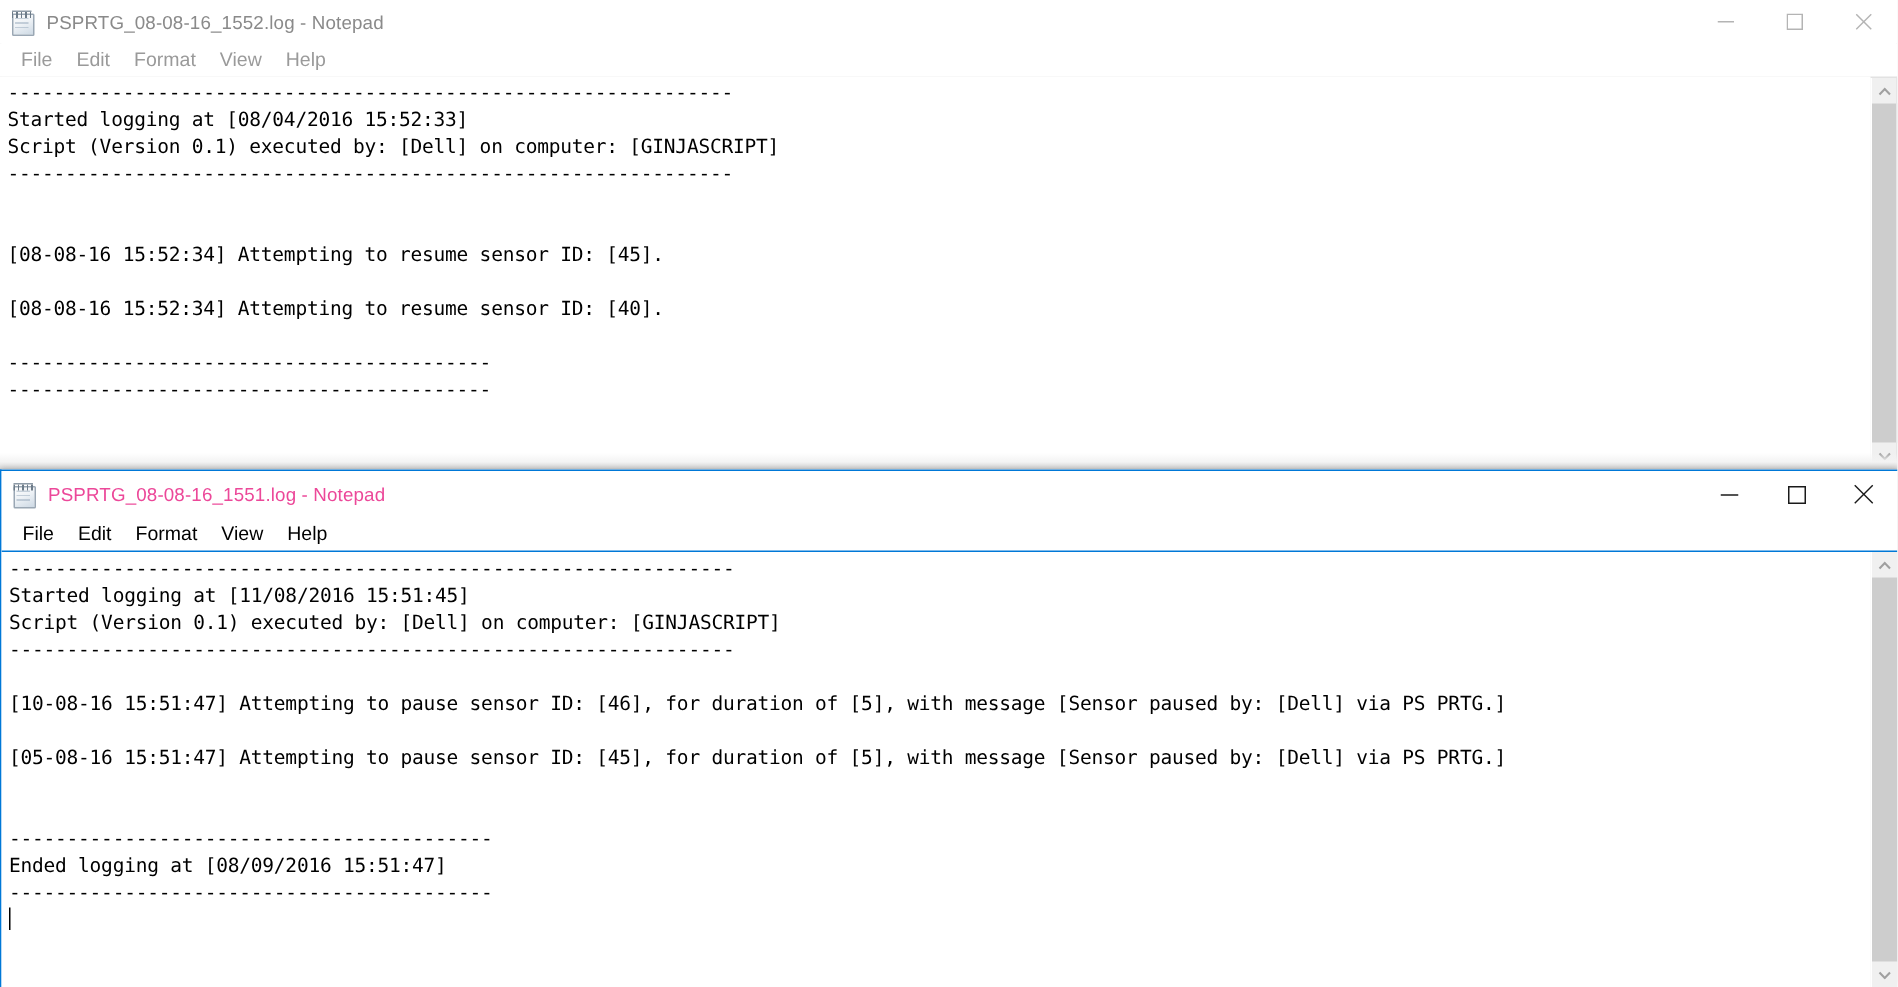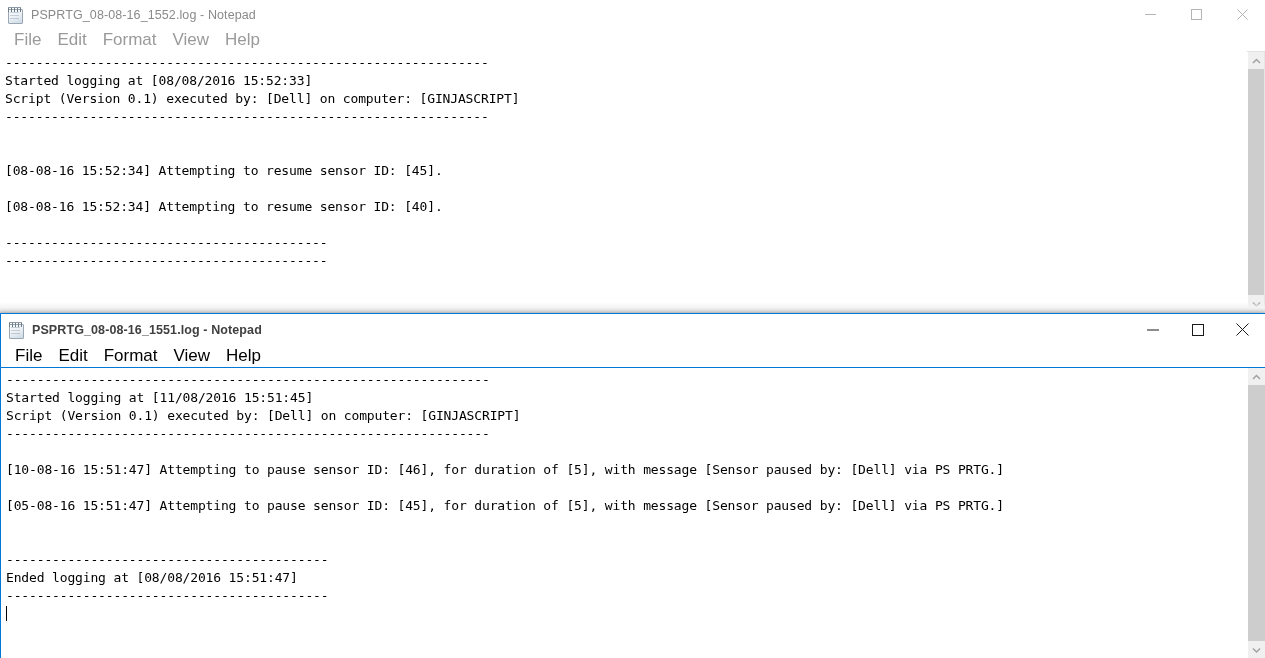--- a/index.html
+++ b/index.html
@@ -96,21 +96,21 @@
     width: 9px; height: 7px;
     background: repeating-linear-gradient(180deg, rgba(140,160,180,.45) 0 1px, transparent 1px 3px);
   }
 
   .title-text {
     font-size: 12.5px;
     letter-spacing: .1px;
     white-space: nowrap;
   }
   #window-back .title-text { color: #8a8a8a; }
-  #window-front .title-text { color: #404040; font-weight: bold; }
+  #window-front .title-text { color: #ec4899; }
 
   .win-controls {
     position: absolute;
     right: 0;
     top: 0;
     height: 100%;
     display: flex;
   }
   .win-btn {
     width: 46px;
@@ -128,21 +128,21 @@
   .menubar {
     height: 22px;
     flex: 0 0 22px;
     display: flex;
     align-items: center;
     padding-left: 6px;
     background: #ffffff;
     user-select: none;
   }
   .menu-item {
-    font-size: 17px;
+    font-size: 13px;
     padding: 2px 8px 3px 8px;
     white-space: nowrap;
   }
   #window-back .menu-item { color: #9a9a9a; }
   #window-front .menu-item { color: #000000; }
 
   .client {
     flex: 1 1 auto;
     position: relative;
     display: flex;
@@ -271,21 +271,21 @@
       <span class="menu-item">File</span>
       <span class="menu-item">Edit</span>
       <span class="menu-item">Format</span>
       <span class="menu-item">View</span>
       <span class="menu-item">Help</span>
     </div>
 
     <div class="client">
       <div class="textarea" id="back-text" style="margin-top: -1px;">
           <div class="codeline">---------------------------------------------------------------</div>
-          <div class="codeline">Started logging at [08/08/2016 15:52:33]</div>
+          <div class="codeline">Started logging at [08/04/2016 15:52:33]</div>
           <div class="codeline">Script (Version 0.1) executed by: [Dell] on computer: [GINJASCRIPT]</div>
           <div class="codeline">---------------------------------------------------------------</div>
           <div class="codeline blank">&nbsp;</div>
           <div class="codeline blank">&nbsp;</div>
           <div class="codeline">[08-08-16 15:52:34] Attempting to resume sensor ID: [45].</div>
           <div class="codeline blank">&nbsp;</div>
           <div class="codeline">[08-08-16 15:52:34] Attempting to resume sensor ID: [40].</div>
           <div class="codeline blank">&nbsp;</div>
           <div class="codeline">------------------------------------------</div>
           <div class="codeline">------------------------------------------</div>
@@ -356,21 +356,21 @@
           <div class="codeline">Started logging at [11/08/2016 15:51:45]</div>
           <div class="codeline">Script (Version 0.1) executed by: [Dell] on computer: [GINJASCRIPT]</div>
           <div class="codeline">---------------------------------------------------------------</div>
           <div class="codeline blank">&nbsp;</div>
           <div class="codeline">[10-08-16 15:51:47] Attempting to pause sensor ID: [46], for duration of [5], with message [Sensor paused by: [Dell] via PS PRTG.]</div>
           <div class="codeline blank">&nbsp;</div>
           <div class="codeline">[05-08-16 15:51:47] Attempting to pause sensor ID: [45], for duration of [5], with message [Sensor paused by: [Dell] via PS PRTG.]</div>
           <div class="codeline blank">&nbsp;</div>
           <div class="codeline blank">&nbsp;</div>
           <div class="codeline">------------------------------------------</div>
-          <div class="codeline">Ended logging at [08/08/2016 15:51:47]</div>
+          <div class="codeline">Ended logging at [08/09/2016 15:51:47]</div>
           <div class="codeline">------------------------------------------</div>
           <div class="codeline"><span class="caret"></span></div>
         </div>
 
       <div class="vscroll">
         <div class="sb-arrow">
           <svg width="9" height="6" viewBox="0 0 9 6" fill="none" stroke="#a0a0a0" stroke-width="1.4">
               <polyline points="1,5 4.5,1.4 8,5"></polyline>
             </svg>
         </div>

